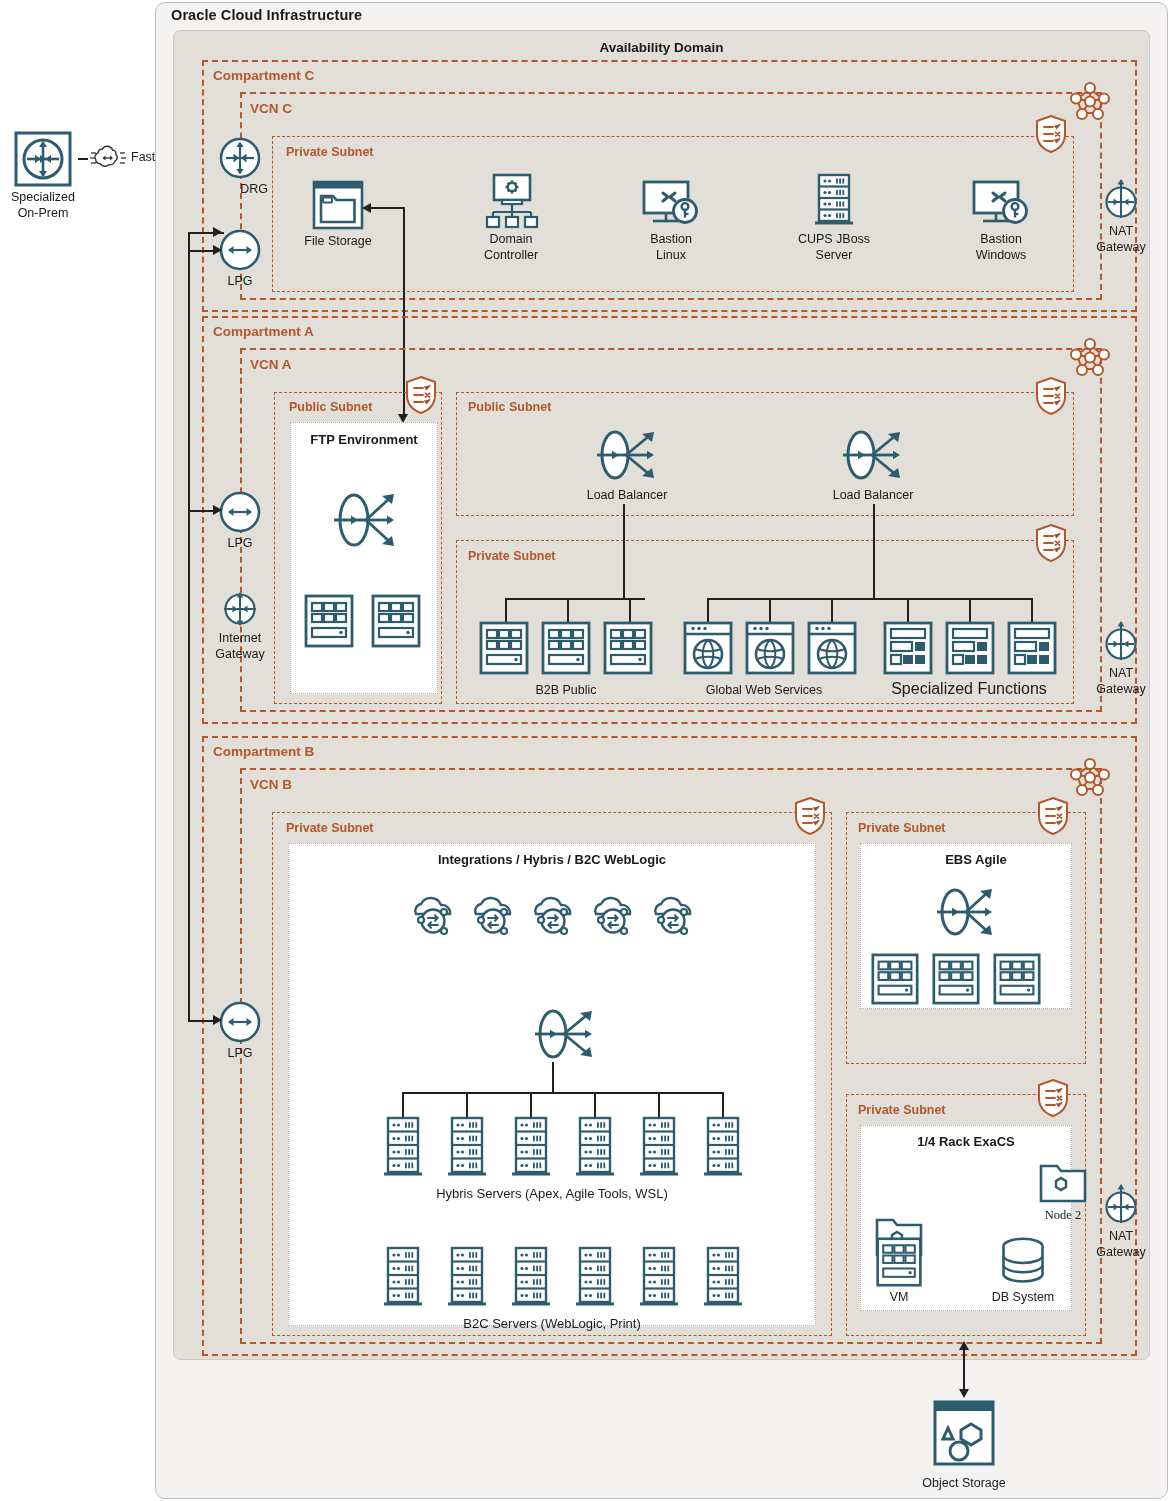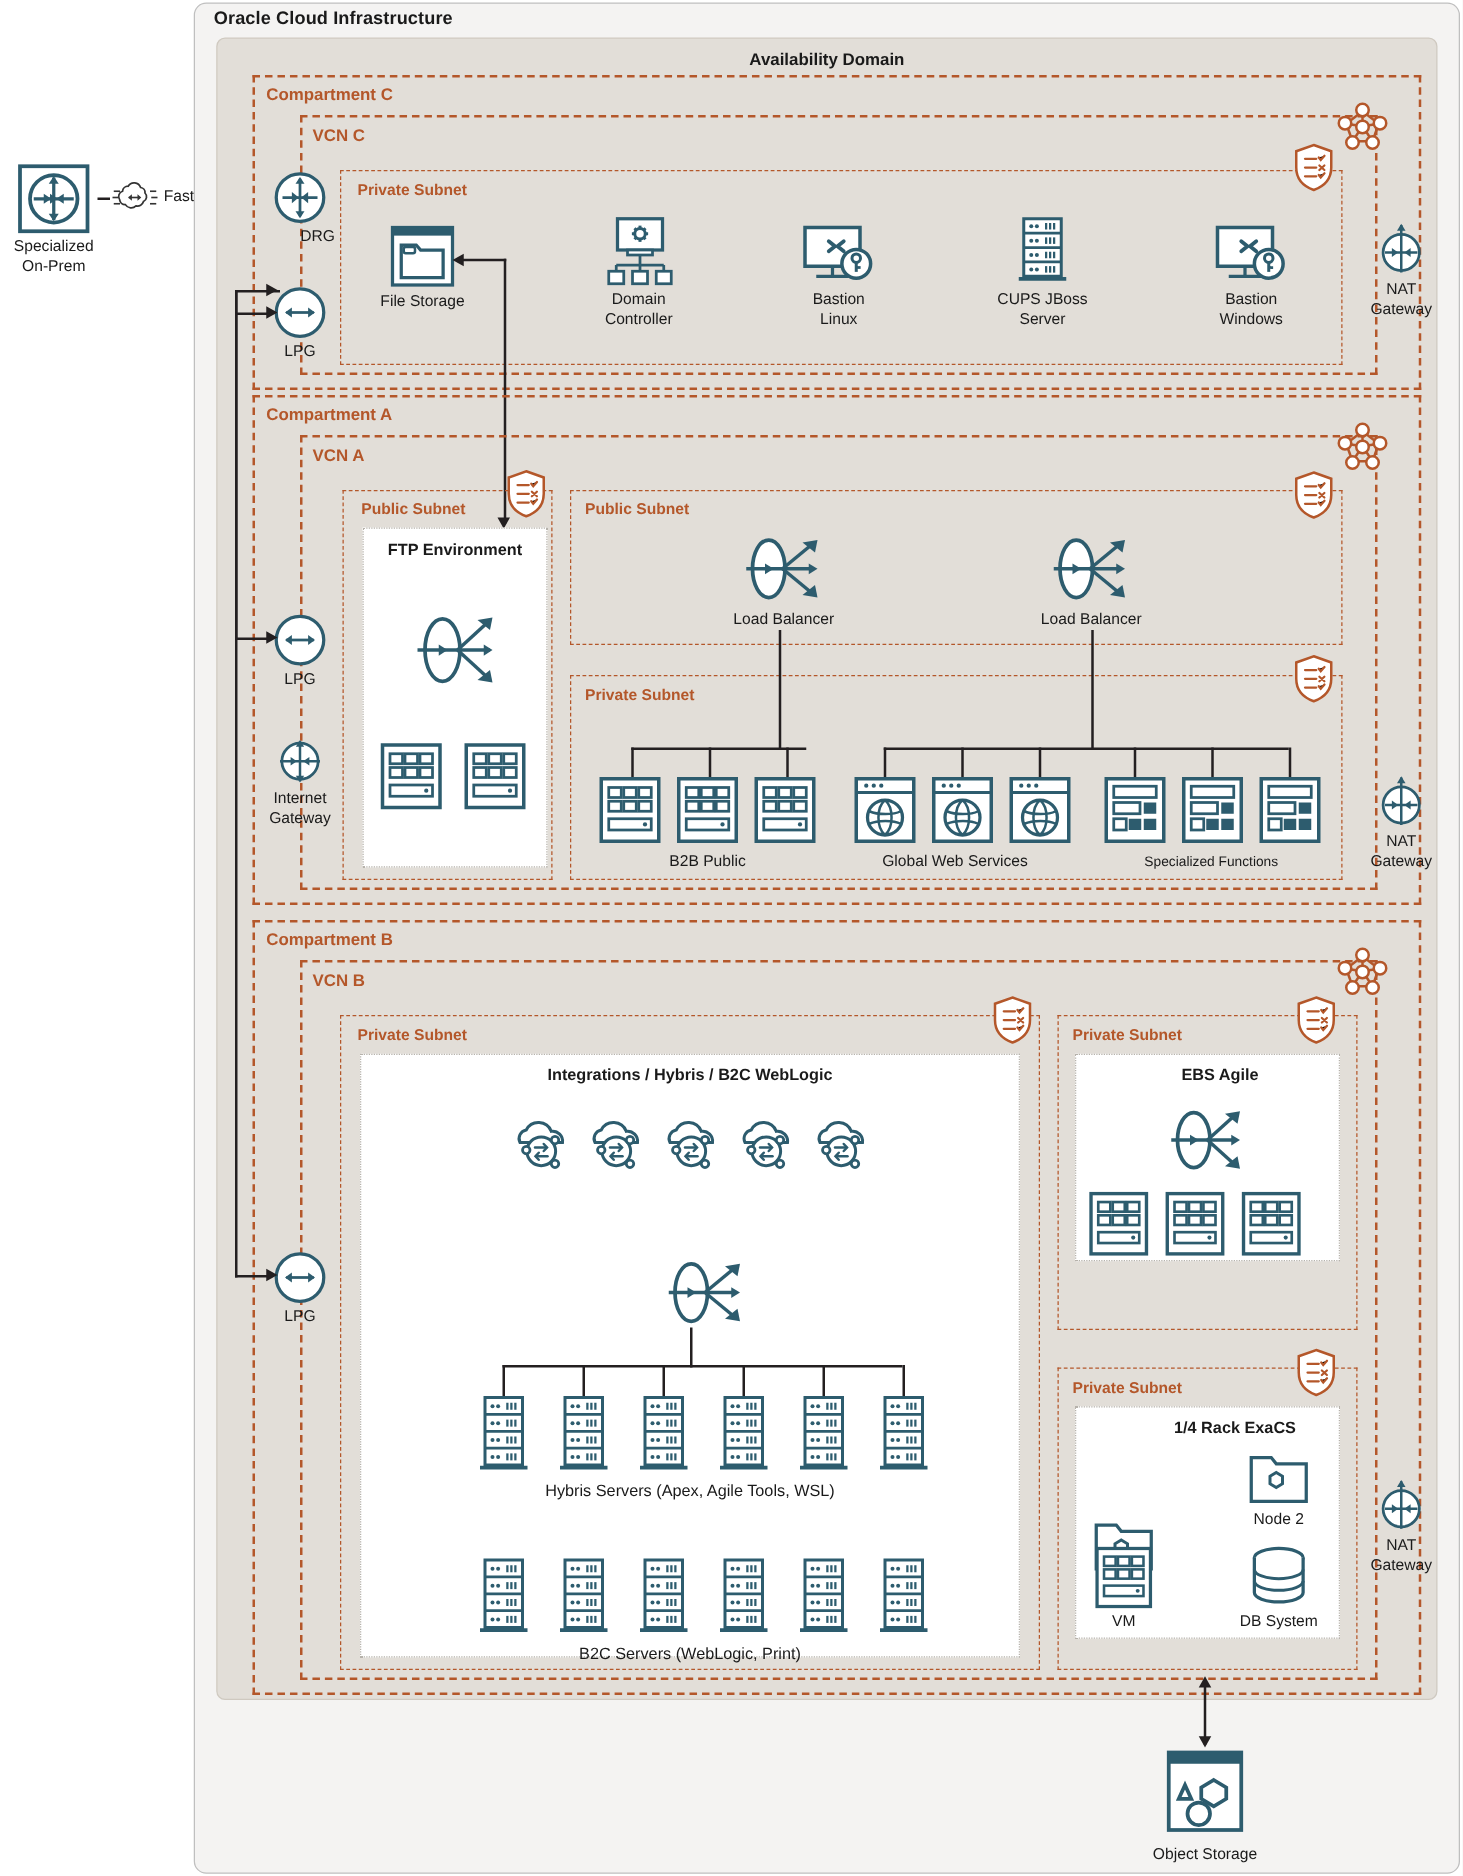--- a/index.html
+++ b/index.html
@@ -715,21 +715,21 @@
       <rect x="3" y="3" width="46" height="50" fill="#fff" stroke="#2d5c6e" stroke-width="2.8"></rect>
       <rect x="9" y="9" width="34" height="9" fill="none" stroke="#2d5c6e" stroke-width="2.2"></rect>
       <rect x="9" y="22" width="21" height="9" fill="none" stroke="#2d5c6e" stroke-width="2.2"></rect>
       <rect x="33" y="22" width="10" height="9" fill="#2d5c6e"></rect>
       <rect x="9" y="35" width="10" height="9" fill="none" stroke="#2d5c6e" stroke-width="2.2"></rect>
       <rect x="21" y="35" width="10" height="9" fill="#2d5c6e"></rect>
       <rect x="33" y="35" width="10" height="9" fill="#2d5c6e"></rect>
     </svg>
   </div>
   <div class="abs" style="left:876px;top:680px;width:186px;text-align:center;">
-    <span style="font-size:11px;">Specialized Functions</span>
+    <span style="font-size:16px;">Specialized Functions</span>
   </div>
 
   <div class="compartment" style="left:202px;top:736px;width:935px;height:620px;"></div>
   <div class="lbl-orange" style="left:213px;top:744px;">Compartment B</div>
 
   <div class="vcn" style="left:240px;top:768px;width:862px;height:576px;"></div>
   <div class="lbl-orange" style="left:250px;top:777px;">VCN B</div>
 
   <div class="abs" style="left:1068px;top:756px;">
     <svg width="44" height="42" viewBox="0 0 44 42">
@@ -1397,30 +1397,30 @@
         <line x1="10" y1="13" x2="19" y2="13"></line>
           <line x1="10" y1="20" x2="19" y2="20"></line>
           <line x1="10" y1="27" x2="19" y2="27"></line>
         <path d="M21 12 l1.6 2 l3 -3.4"></path>
           <path d="M21.5 18.4 l4 3.6 M25.5 18.4 l-4 3.6"></path>
           <path d="M21 26 l1.6 2 l3 -3.4"></path>
       </g>
     </svg>
   </div>
   <div class="group-white" style="left:860px;top:1125px;width:212px;height:186px;"></div>
-  <div class="group-title" style="left:860px;top:1134px;width:212px;padding-left:22px;">1/4 Rack ExaCS</div>
+  <div class="group-title" style="left:860px;top:1134px;width:212px;">1/4 Rack ExaCS</div>
 
   <div class="node" style="left:866px;top:1216px;width:66px;">
     <svg class="icon" width="52" height="44" viewBox="0 0 52 44">
       <path d="M4 4 h16 l4 5 h24 v30 h-44 z" fill="#fff" stroke="#2d5c6e" stroke-width="2.6"></path>
       <polygon points="24,16 29,19 29,25 24,28 19,25 19,19" fill="none" stroke="#2d5c6e" stroke-width="2.4"></polygon>
     </svg>
     <div class="cap">Node 1</div>
   </div>
-  <div class="node" style="left:990px;top:1162px;width:66px;">
+  <div class="node" style="left:1030px;top:1162px;width:66px;font-family:Liberation Serif, serif;">
     <svg class="icon" width="52" height="44" viewBox="0 0 52 44">
       <path d="M4 4 h16 l4 5 h24 v30 h-44 z" fill="#fff" stroke="#2d5c6e" stroke-width="2.6"></path>
       <polygon points="24,16 29,19 29,25 24,28 19,25 19,19" fill="none" stroke="#2d5c6e" stroke-width="2.4"></polygon>
     </svg>
     <div class="cap">Node 2</div>
   </div>
   <div class="node" style="left:870px;top:1236px;width:58px;">
     <svg class="icon" width="50" height="52" viewBox="0 0 52 56">
       <rect x="3" y="3" width="46" height="50" fill="#fff" stroke="#2d5c6e" stroke-width="2.8"></rect>
       <g fill="none" stroke="#2d5c6e" stroke-width="2.2">

